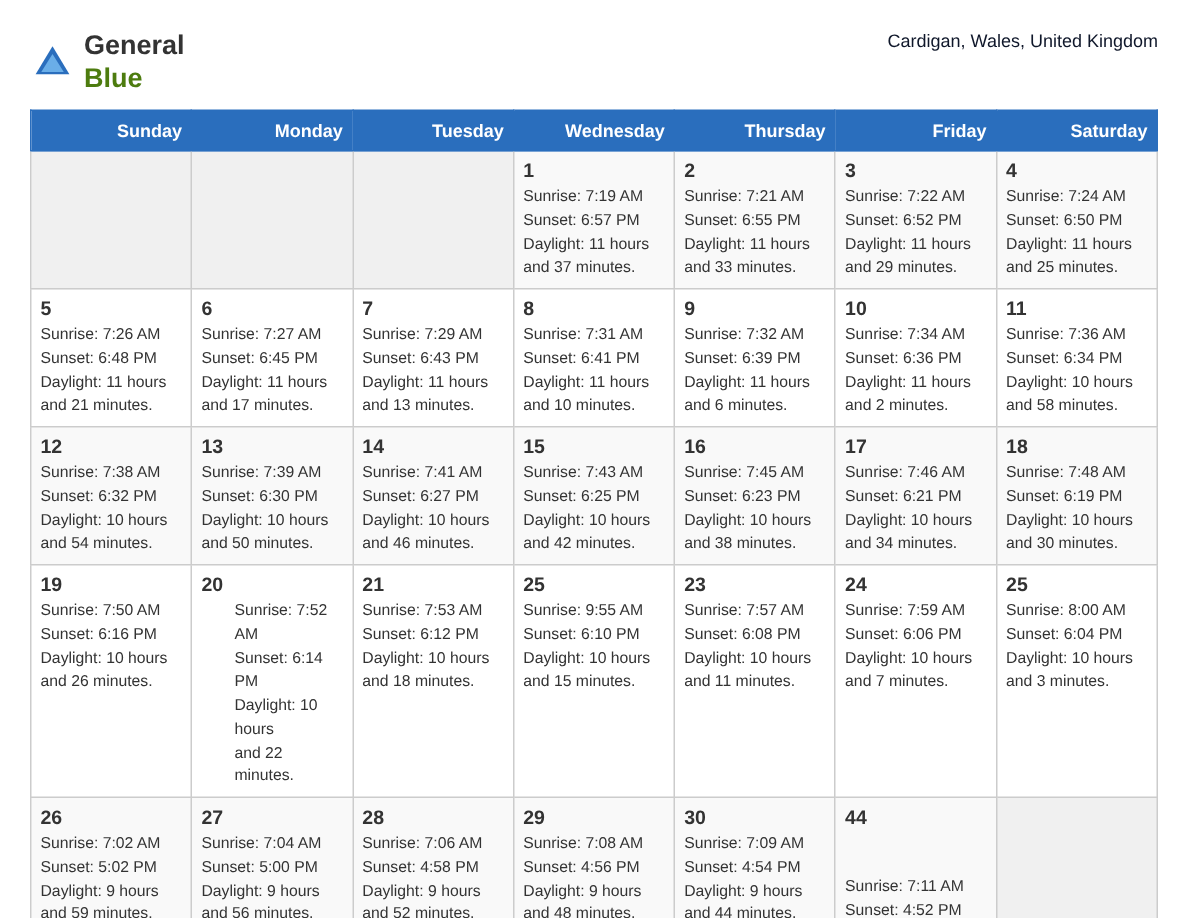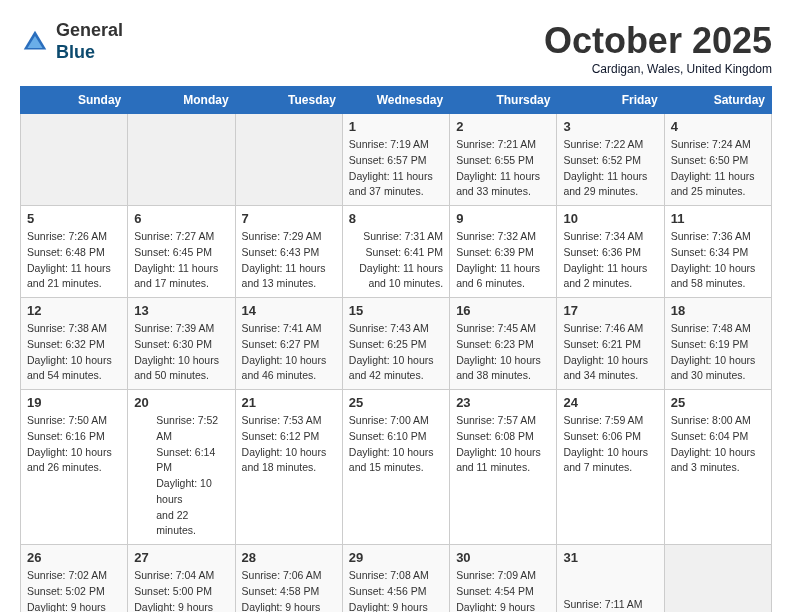--- a/index.html
+++ b/index.html
@@ -27,21 +27,21 @@
       line-height: 1.2;
     }
     .logo-general {
       font-size: 18px;
       font-weight: bold;
       color: #333;
     }
     .logo-blue {
       font-size: 18px;
       font-weight: bold;
-      color: #0c4a6e;
+      color: #4d7c0f;
     }
     .logo-icon {
       width: 30px;
       height: 30px;
     }
     .title-block {
       text-align: right;
     }
     .month-title {
       font-size: 36px;
@@ -104,21 +104,20 @@
     <svg class="logo-icon" viewBox="0 0 40 40" xmlns="http://www.w3.org/2000/svg">
       <polygon points="20,5 35,30 5,30" fill="#2a6ebd"></polygon>
       <polygon points="20,12 30,28 10,28" fill="#6aaee8"></polygon>
     </svg>
     <div class="logo-text">
       <span class="logo-general">General</span>
       <span class="logo-blue">Blue</span>
     </div>
   </div>
   <div class="title-block">
-    <div class="month-title">October 2025</div>
     <div class="location">Cardigan, Wales, United Kingdom</div>
   </div>
 </div>
 
 <table>
   <thead>
     <tr>
     <th>Sunday</th>
         <th>Monday</th>
         <th>Tuesday</th>
@@ -179,21 +178,21 @@
         </td>
         <td>
           <span class="day-num">7</span>
           <div class="day-info" style="white-space: pre-line;">Sunrise: 7:29 AM
 Sunset: 6:43 PM
 Daylight: 11 hours
 and 13 minutes.</div>
         </td>
         <td>
           <span class="day-num">8</span>
-          <div class="day-info" style="white-space: pre-line; text-align: right;">Sunrise: 7:31 AM
+          <div class="day-info" style="white-space: pre-line;">Sunrise: 7:31 AM
 Sunset: 6:41 PM
 Daylight: 11 hours
 and 10 minutes.</div>
         </td>
         <td>
           <span class="day-num">9</span>
           <div class="day-info" style="white-space: pre-line;">Sunrise: 7:32 AM
 Sunset: 6:39 PM
 Daylight: 11 hours
 and 6 minutes.</div>
@@ -281,21 +280,21 @@
         </td>
         <td>
           <span class="day-num">21</span>
           <div class="day-info" style="white-space: pre-line;">Sunrise: 7:53 AM
 Sunset: 6:12 PM
 Daylight: 10 hours
 and 18 minutes.</div>
         </td>
         <td>
           <span class="day-num">25</span>
-          <div class="day-info" style="white-space: pre-line;">Sunrise: 7:00 AM
+          <div class="day-info" style="white-space: pre-line;">Sunrise: 9:55 AM
 Sunset: 6:10 PM
 Daylight: 10 hours
 and 15 minutes.</div>
         </td>
         <td>
           <span class="day-num">23</span>
           <div class="day-info" style="white-space: pre-line;">Sunrise: 7:57 AM
 Sunset: 6:08 PM
 Daylight: 10 hours
 and 11 minutes.</div>
@@ -345,21 +344,21 @@
 and 48 minutes.</div>
         </td>
         <td>
           <span class="day-num">30</span>
           <div class="day-info" style="white-space: pre-line;">Sunrise: 7:09 AM
 Sunset: 4:54 PM
 Daylight: 9 hours
 and 44 minutes.</div>
         </td>
         <td>
-          <span class="day-num">31</span>
+          <span class="day-num">44</span>
           <div class="day-info" style="white-space: pre-line; margin-top: 32px;">Sunrise: 7:11 AM
 Sunset: 4:52 PM
 Daylight: 9 hours
 and 41 minutes.</div>
         </td>
         <td class="empty-cell"></td>
       </tr>
     </tbody>
 </table>
 

